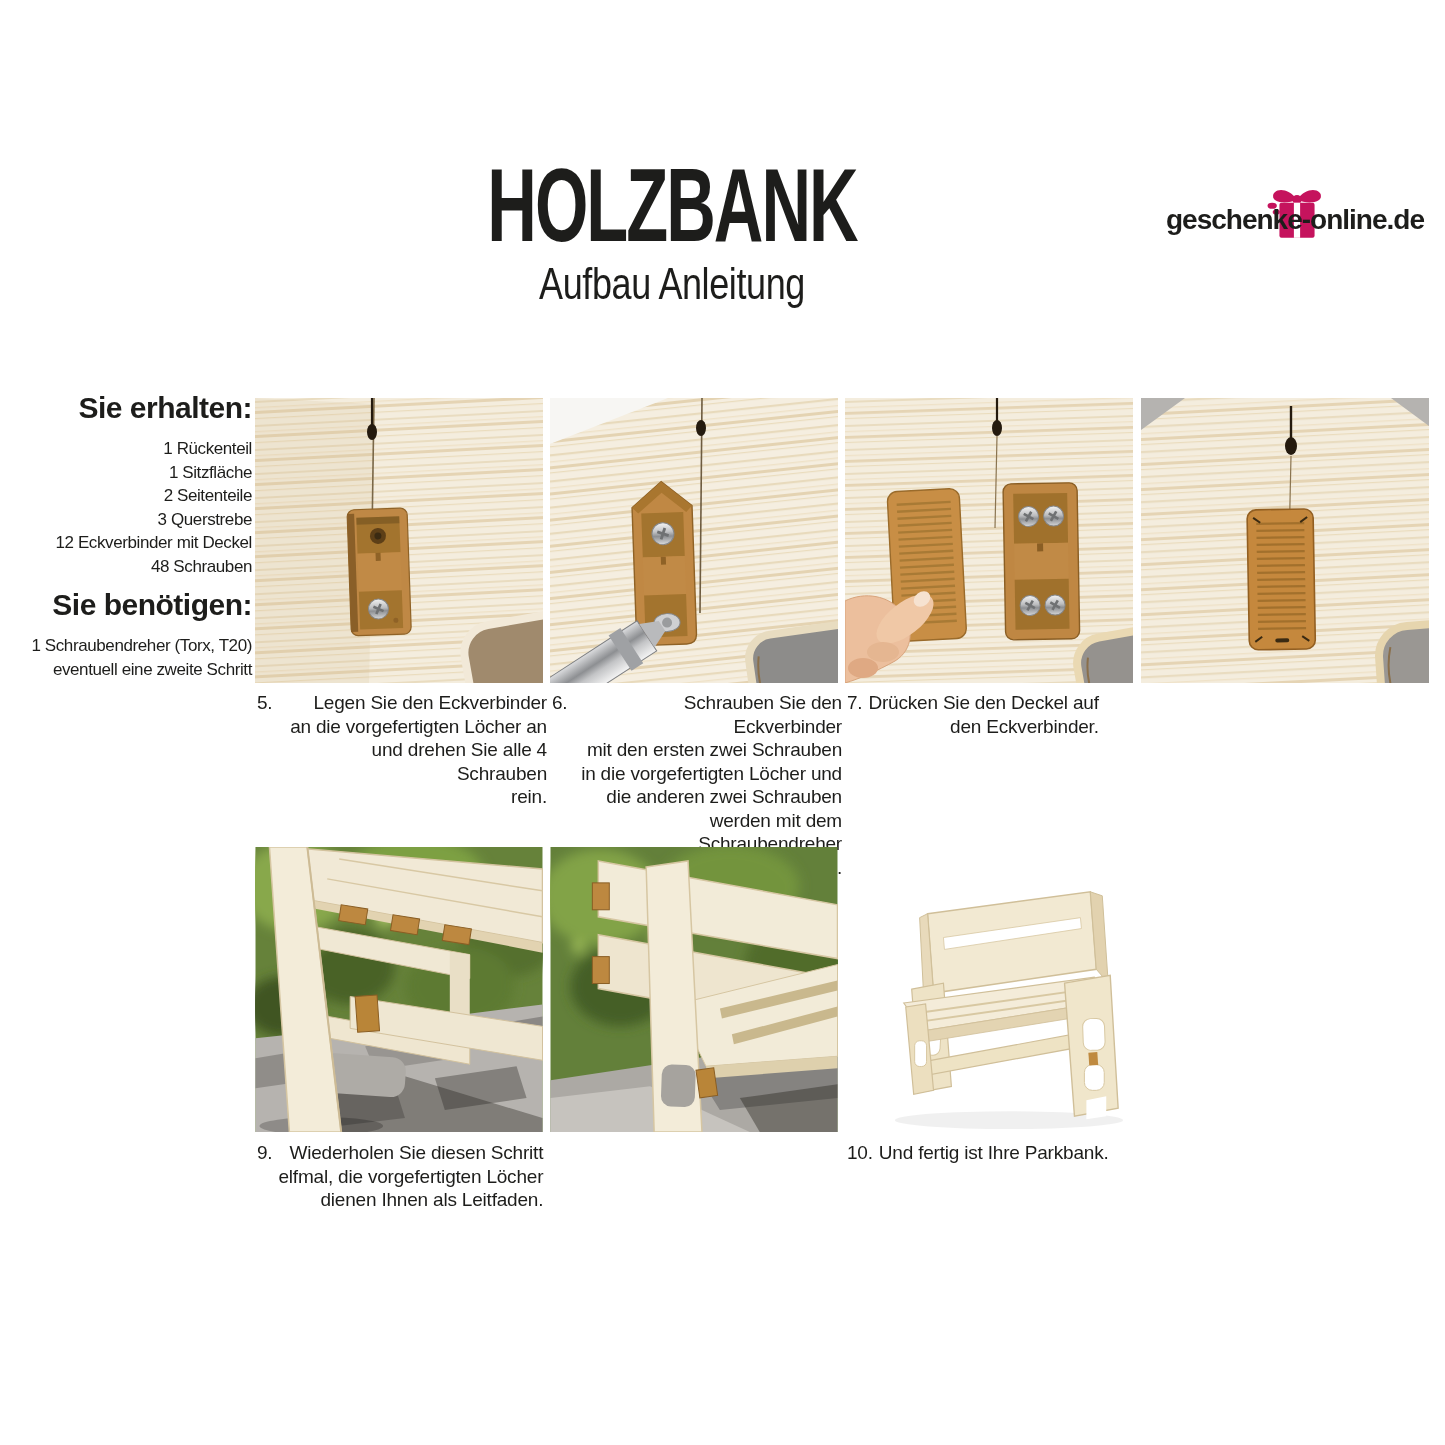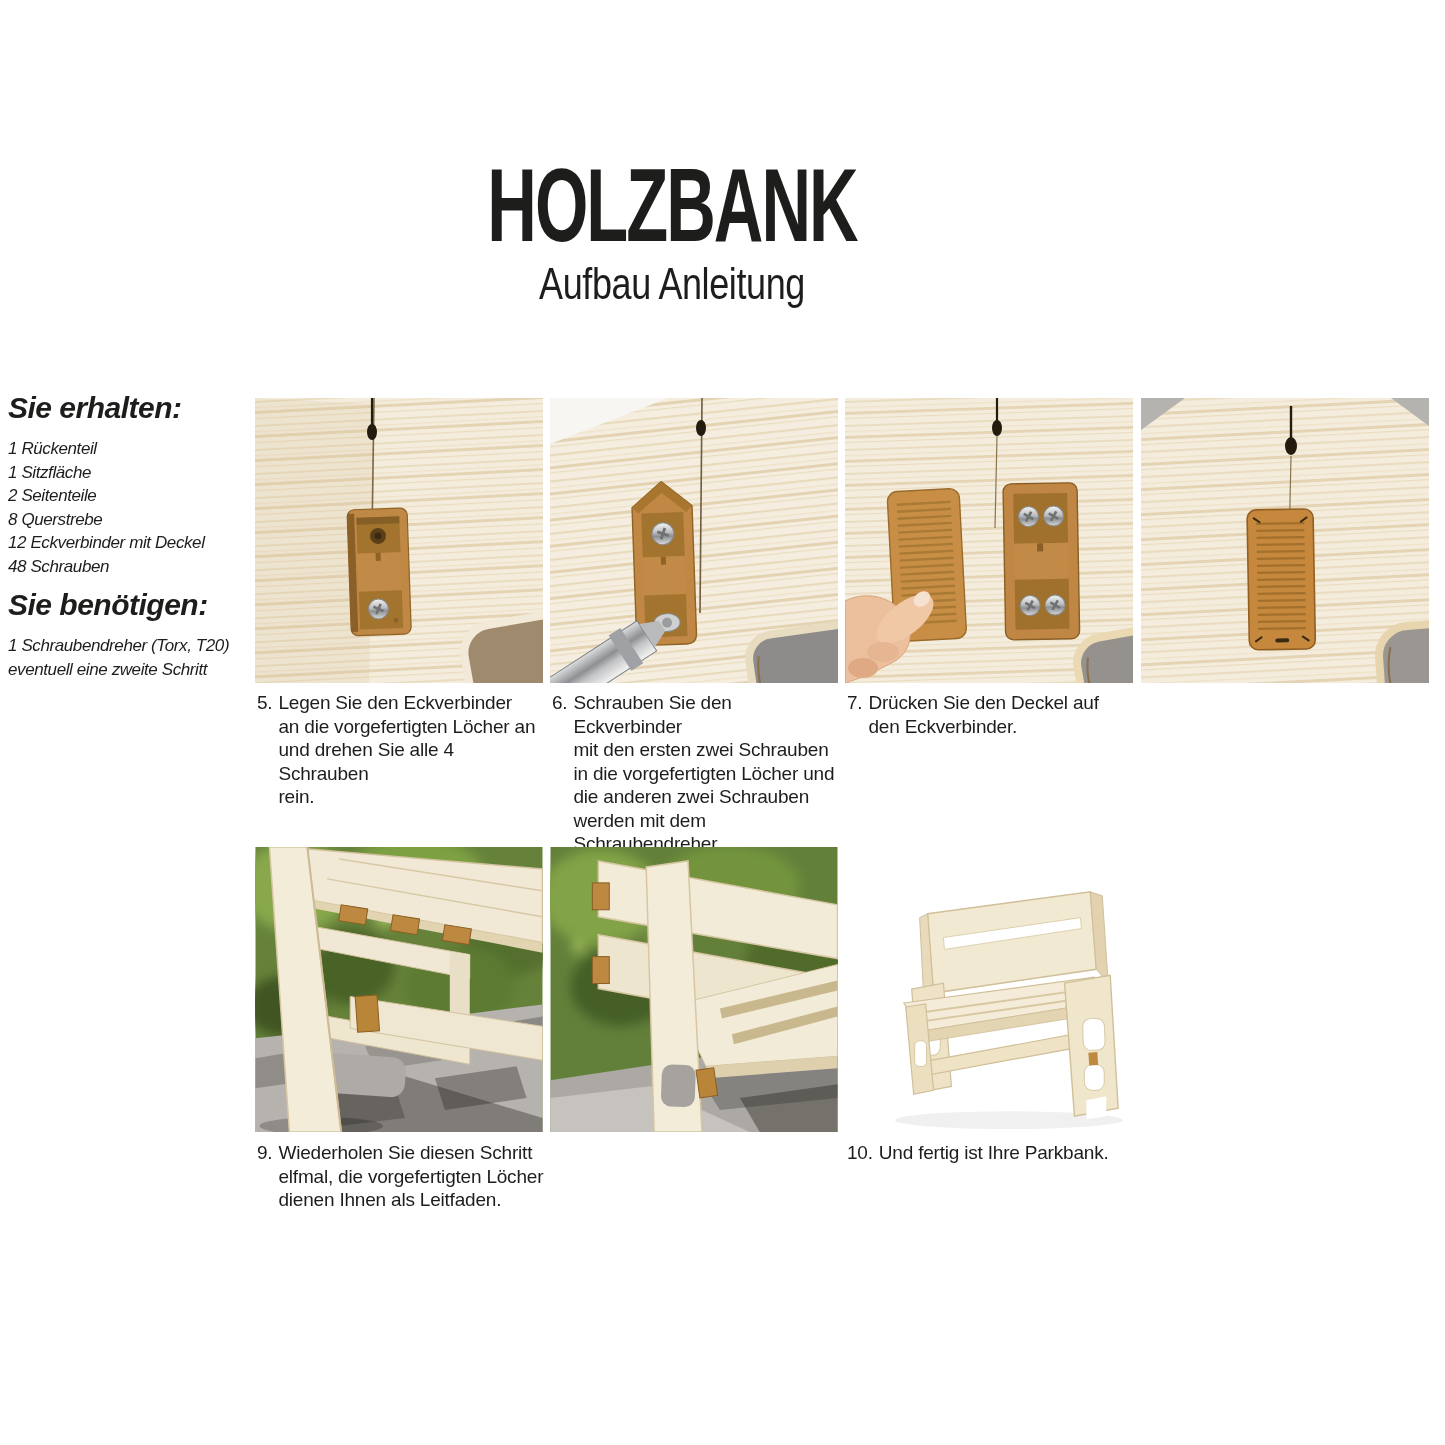--- a/index.html
+++ b/index.html
@@ -10,53 +10,67 @@
   .title{font-size:104px;font-weight:bold;letter-spacing:-3px;line-height:0.95;
          transform:scaleX(0.66);transform-origin:center;white-space:nowrap;}
   .subtitle{font-size:45px;font-weight:500;letter-spacing:-0.5px;margin-top:3px;
             transform:scaleX(0.8);transform-origin:center;white-space:nowrap;}
   
   .logo{position:absolute;left:1166px;top:180px;width:270px;height:70px;}
   .logo .gift{position:absolute;left:100px;top:2px;width:62px;height:62px;z-index:1;}
   .logo .logo-text{position:absolute;left:0;top:24px;z-index:2;font-size:28px;font-weight:bold;
                    letter-spacing:-1px;white-space:nowrap;}
   
-  .sidebar{position:absolute;left:8px;top:391px;width:244px;text-align:left;font-style:italic;}
+  .sidebar{position:absolute;left:8px;top:391px;width:244px;text-align:right;}
   .side-h{font-size:30px;font-weight:bold;letter-spacing:-0.5px;line-height:34px;margin-bottom:12px;}
   .side-h.second{margin-top:10px;}
   .side-items div{font-size:17px;line-height:23.5px;letter-spacing:-0.4px;white-space:nowrap;}
   
   .ph{position:absolute;width:288px;height:285px;overflow:hidden;margin:0;padding:0;}
   .ph svg{display:block;width:100%;height:100%;}
   .bench{position:absolute;left:858px;top:872px;width:292px;height:268px;margin:0;}
   .bench svg{display:block;width:100%;height:100%;}
   
   .cap{position:absolute;display:flex;width:290px;font-size:19px;line-height:23.5px;
        letter-spacing:-0.2px;color:#1d1d1b;}
   .cap .num{flex:0 0 auto;margin-right:6px;}
-  .cap .txt{white-space:pre-line;}
+  .cap .txt{white-space:pre-line;text-align:right;}
 </style>
 </head>
 <body>
 
 <div class="canvas">
 
   <header class="title-wrap">
     <div class="title">HOLZBANK</div>
     <div class="subtitle">Aufbau Anleitung</div>
   </header>
 
+  <div class="logo">
+    <svg class="gift" viewBox="0 0 60 60" aria-hidden="true">
+      <g fill="#c5135d">
+        <path d="M30,17 C20,3 5,7 7,15 C9,21 22,21 30,17 Z"></path>
+        <path d="M30,17 C40,3 55,7 53,15 C51,21 38,21 30,17 Z"></path>
+        <ellipse cx="6" cy="23" rx="4.5" ry="3"></ellipse>
+        <ellipse cx="10" cy="29" rx="3.5" ry="2.5"></ellipse>
+        <circle cx="30" cy="17" r="4.5"></circle>
+        <rect x="13" y="20" width="34" height="34" rx="2"></rect>
+      </g>
+      <rect x="27" y="20" width="6" height="34" fill="#ffffff"></rect>
+    </svg>
+    <span class="logo-text">geschenke-online.de</span>
+  </div>
 
   <aside class="sidebar">
     <div class="side-h">Sie erhalten:</div>
     <div class="side-items">
       <div>1 Rückenteil</div>
       <div>1 Sitzfläche</div>
       <div>2 Seitenteile</div>
-      <div>8 Querstrebe</div>
+      <div>3 Querstrebe</div>
       <div>12 Eckverbinder mit Deckel</div>
       <div>48 Schrauben</div>
     </div>
     <div class="side-h second">Sie benötigen:</div>
     <div class="side-items">
       <div>1 Schraubendreher (Torx, T20)</div>
       <div>eventuell eine zweite Schritt</div>
     </div>
   </aside>
 

